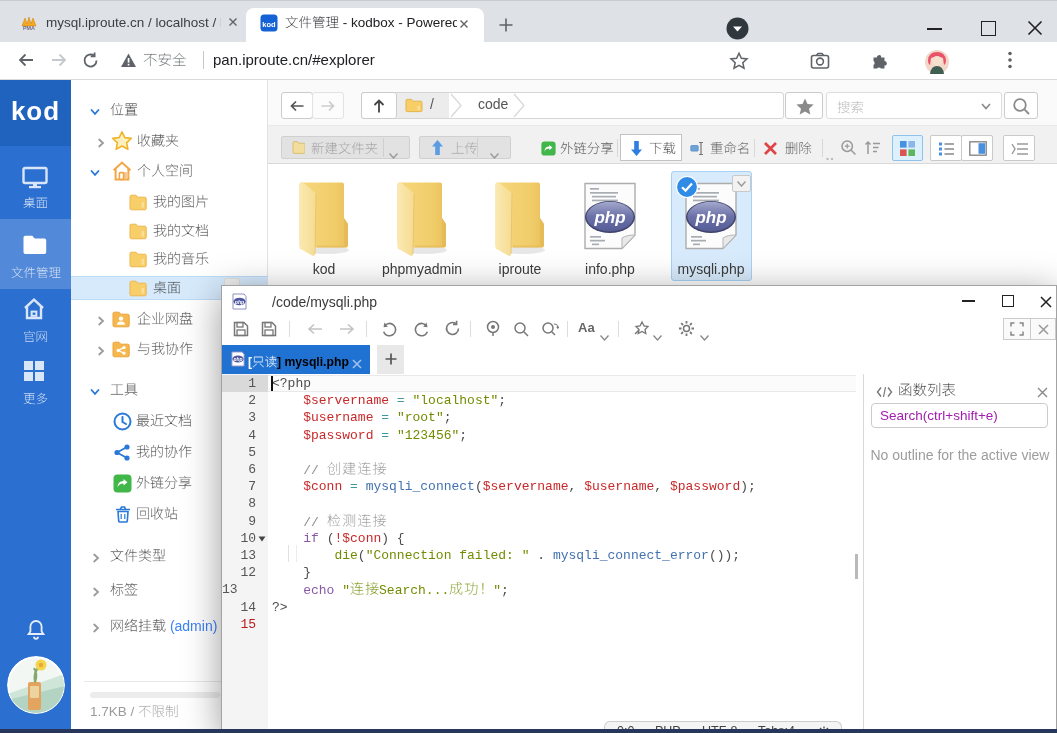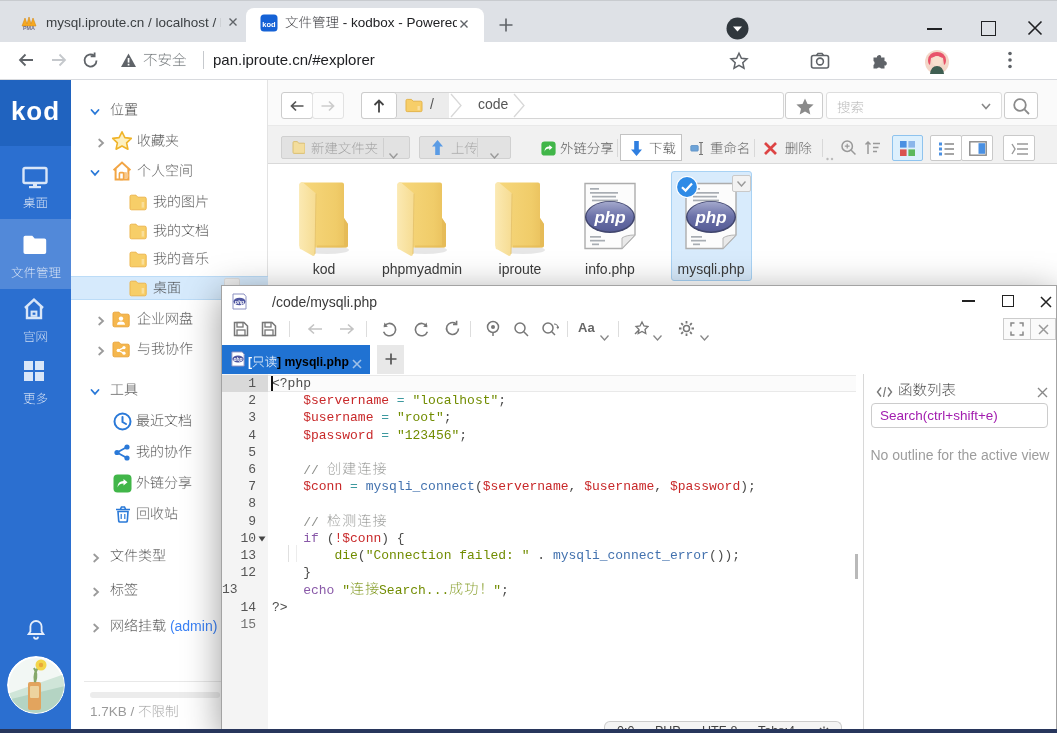--- a/index.html
+++ b/index.html
@@ -993,21 +993,21 @@
 <div style="position:absolute;left:222px;top:529.8px;width:34px;height:17px;text-align:right;font:13px 'Liberation Mono';color:#555;line-height:17px">10</div>
 <div style="position:absolute;left:258px;top:535.8px;width:8px;height:6px">
     <svg style="display:block" width="8" height="6" viewBox="0 0 8 6">
       <path d="M0.5 0.5 L4 5.5 L7.5 0.5 Z" fill="#444"></path>
     </svg>
   </div>
 <div style="position:absolute;left:222px;top:547.0px;width:34px;height:17px;text-align:right;font:13px 'Liberation Mono';color:#555;line-height:17px">13</div>
 <div style="position:absolute;left:222px;top:564.2px;width:34px;height:17px;text-align:right;font:13px 'Liberation Mono';color:#555;line-height:17px">12</div>
 <div style="position:absolute;left:222px;top:581.4px;width:34px;height:17px;text-align:left;font:13px 'Liberation Mono';color:#555;line-height:17px">13</div>
 <div style="position:absolute;left:222px;top:598.6px;width:34px;height:17px;text-align:right;font:13px 'Liberation Mono';color:#555;line-height:17px">14</div>
-<div style="position:absolute;left:222px;top:615.8px;width:34px;height:17px;text-align:right;font:13px 'Liberation Mono';color:#737373;line-height:17px">15</div>
+<div style="position:absolute;left:222px;top:615.8px;width:34px;height:17px;text-align:right;font:13px 'Liberation Mono';color:#b91c1c;line-height:17px">15</div>
 <div style="position:absolute;left:272px;top:375.0px;height:17px;font:13px 'Liberation Mono';line-height:17px;white-space:pre"><span style="color:#4d4d4c">&lt;?php</span></div>
 <div style="position:absolute;left:272px;top:392.2px;height:17px;font:13px 'Liberation Mono';line-height:17px;white-space:pre"><span style="color:#4d4d4c">    </span><span style="color:#c82829">$servername</span><span style="color:#4d4d4c"> </span><span style="color:#3e999f">=</span><span style="color:#4d4d4c"> </span><span style="color:#718c00">"localhost"</span><span style="color:#4d4d4c">;</span></div>
 <div style="position:absolute;left:272px;top:409.4px;height:17px;font:13px 'Liberation Mono';line-height:17px;white-space:pre"><span style="color:#4d4d4c">    </span><span style="color:#c82829">$username</span><span style="color:#4d4d4c"> </span><span style="color:#3e999f">=</span><span style="color:#4d4d4c"> </span><span style="color:#718c00">"root"</span><span style="color:#4d4d4c">;</span></div>
 <div style="position:absolute;left:272px;top:426.6px;height:17px;font:13px 'Liberation Mono';line-height:17px;white-space:pre"><span style="color:#4d4d4c">    </span><span style="color:#c82829">$password</span><span style="color:#4d4d4c"> </span><span style="color:#3e999f">=</span><span style="color:#4d4d4c"> </span><span style="color:#718c00">"123456"</span><span style="color:#4d4d4c">;</span></div>
 <div style="position:absolute;left:272px;top:461.0px;height:17px;font:13px 'Liberation Mono';line-height:17px;white-space:pre"><span style="color:#4d4d4c">    </span><span style="color:#8e908c">// </span><svg style="display:inline-block;vertical-align:-2.5px" width="60" height="15" viewBox="0 0 60 15">
       <g transform="translate(0,12.6)">
         <g transform="translate(0.0,0) scale(0.01400,-0.01400)">
           <path d="M868 818H898V-11Q898 -35 889.0 -45.5Q880 -56 863 -61Q845 -65 807.5 -65.5Q770 -66 701 -65Q699 -60 695.5 -52.0Q692 -44 687 -37Q726 -38 757.5 -38.0Q789 -38 811.0 -37.5Q833 -37 842 -37Q856 -36 862.0 -30.5Q868 -25 868 -12ZM669 712H698V169H669ZM163 462H468V432H163ZM151 462H181V14Q181 -11 193.0 -19.5Q205 -28 247 -28Q258 -28 287.0 -28.0Q316 -28 351.5 -28.0Q387 -28 417.5 -28.0Q448 -28 462 -28Q488 -28 500.5 -17.0Q513 -6 518.0 27.5Q523 61 525 127Q531 122 539.5 118.5Q548 115 555 113Q552 46 544.5 8.5Q537 -29 518.5 -43.5Q500 -58 462 -58Q456 -58 434.5 -58.0Q413 -58 384.0 -58.0Q355 -58 326.0 -58.0Q297 -58 276.0 -58.0Q255 -58 250 -58Q212 -58 190.5 -52.5Q169 -47 160.0 -31.5Q151 -16 151 14ZM458 462H487Q487 462 487.0 455.0Q487 448 486 443Q481 353 475.0 299.0Q469 245 461.0 217.0Q453 189 442 178Q433 169 422.5 165.5Q412 162 395 161Q382 161 356.5 161.5Q331 162 304 164Q303 171 301.0 178.5Q299 186 295 193Q327 190 353.5 189.0Q380 188 390 188Q401 188 407.5 189.5Q414 191 419 197Q427 206 434.0 233.0Q441 260 447.0 313.5Q453 367 458 455ZM308 768 330 781Q377 736 426.0 683.5Q475 631 517.5 581.0Q560 531 587 493L565 475Q538 513 495.5 563.5Q453 614 404.0 668.0Q355 722 308 768ZM329 825 359 818Q313 716 236.0 615.0Q159 514 62 437Q59 440 54.5 442.5Q50 445 46.0 448.0Q42 451 38 453Q104 503 160.0 565.0Q216 627 259.5 693.5Q303 760 329 825Z" fill="#8e908c" stroke="#8e908c" stroke-width="8"></path>
         </g>
         <g transform="translate(15.2,0) scale(0.01400,-0.01400)">

